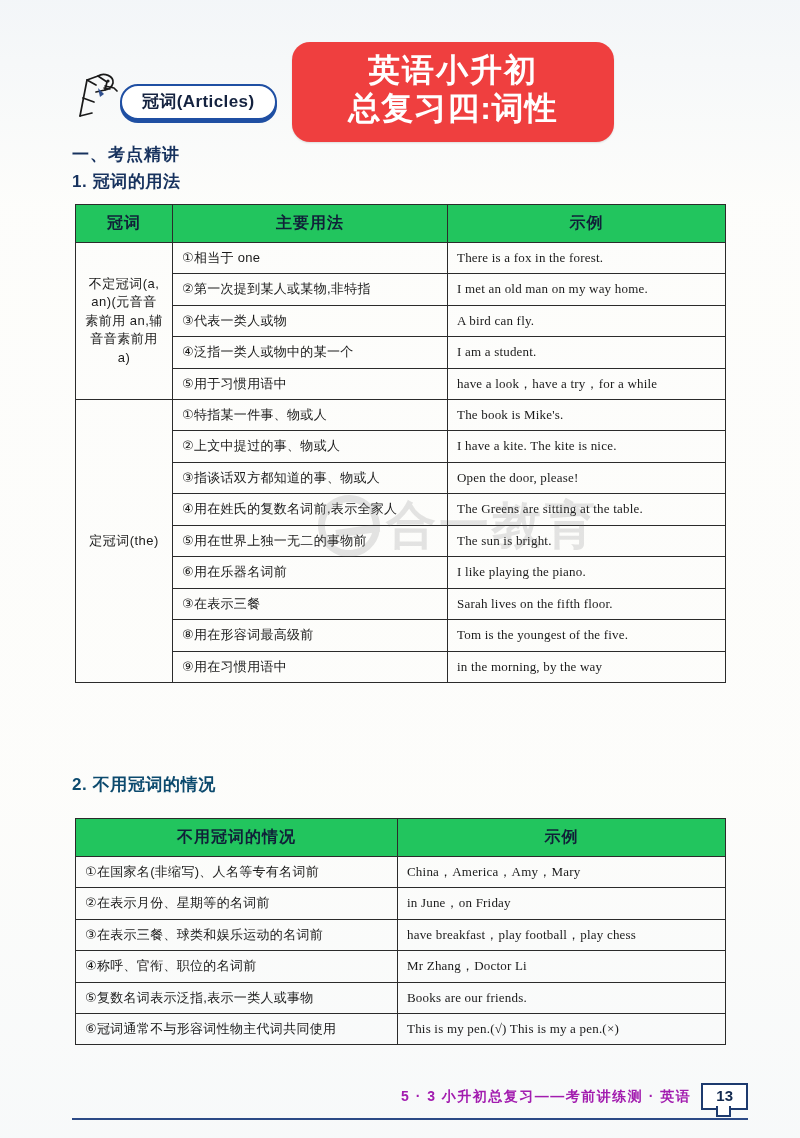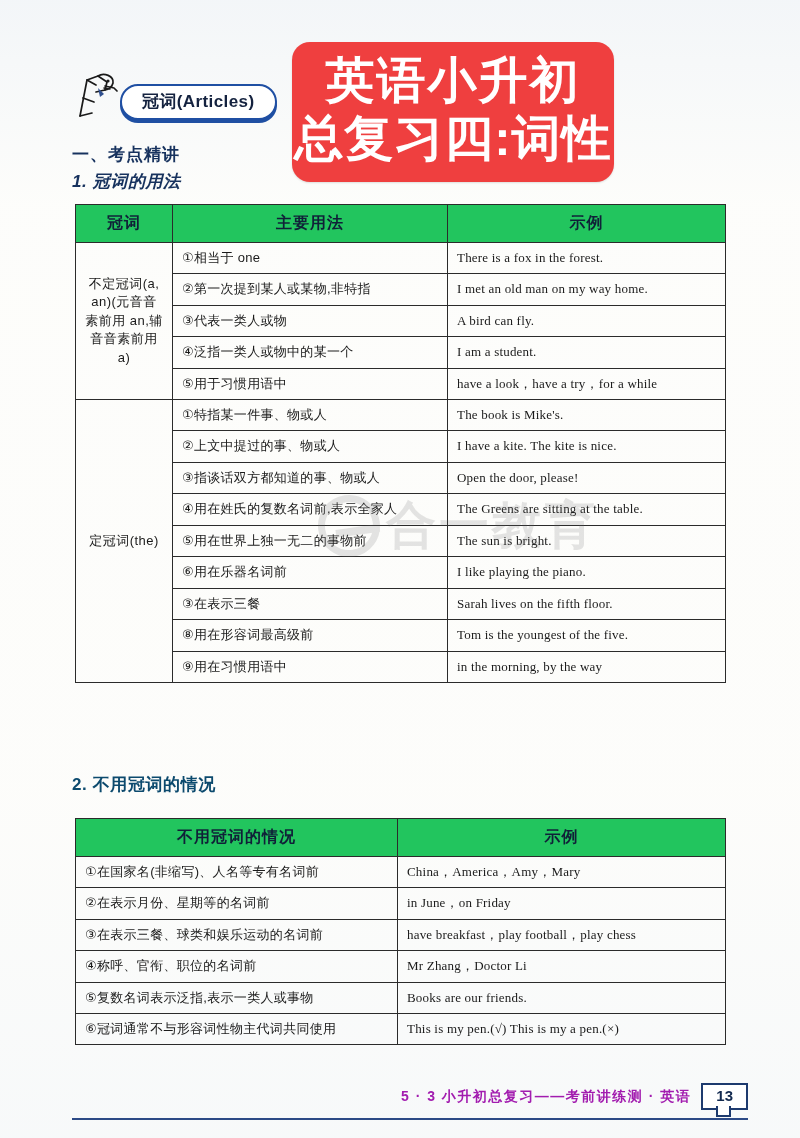--- a/index.html
+++ b/index.html
@@ -76,39 +76,38 @@
     letter-spacing: 1px;
   }
   .section-h2 {
     position: absolute;
     left: 72px;
     top: 170px;
     font-size: 17px;
     font-weight: bold;
     color: #17325e;
     letter-spacing: 0.6px;
-    font-style: italic;
   }
 
   
   .red-banner {
     position: absolute;
     left: 292px;
     top: 42px;
     width: 322px;
     background: #ef3f3f;
     border-radius: 18px;
     padding: 10px 0 14px 0;
     text-align: center;
     box-shadow: 0 1px 2px rgba(0,0,0,0.12);
     z-index: 5;
   }
   .red-banner-line {
     color: #ffffff;
-    font-size: 49px;
+    font-size: 32px;
     font-weight: bold;
     line-height: 1.18;
     letter-spacing: 2px;
     display: block;
   }
   .red-banner-line.l2 { letter-spacing: 1px; }
 
   
   .tbl {
     border-collapse: collapse;

